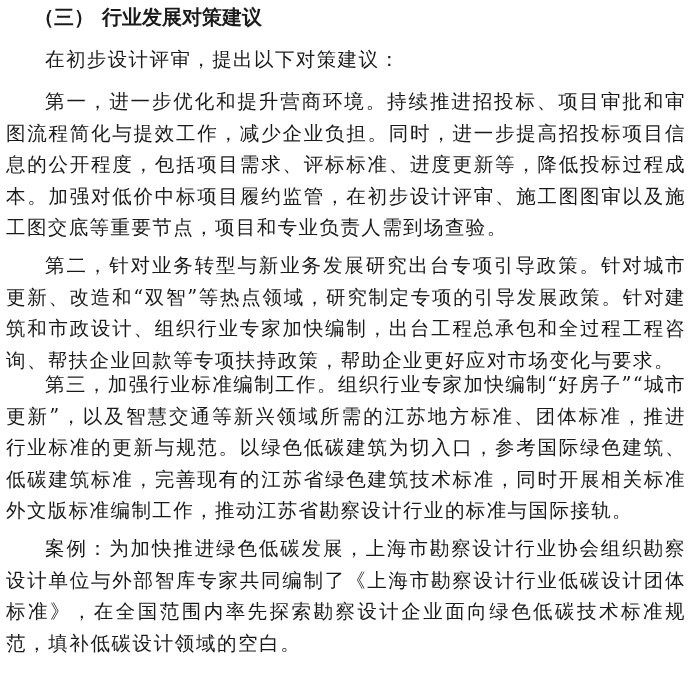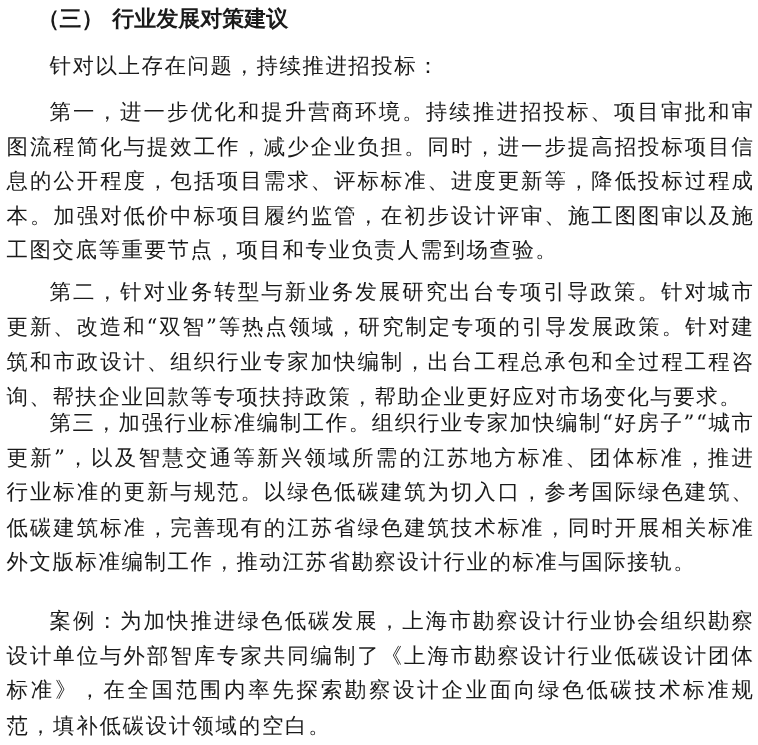--- a/index.html
+++ b/index.html
@@ -12,17 +12,17 @@
           text-indent:39px; letter-spacing:1.4px; text-align:justify; }
   .para.case { letter-spacing:1.6px; }
 </style>
 </head>
 <body>
 
 <div class="heading">
   <span class="num">（三）</span><span>行业发展对策建议</span>
 </div>
 
-<div class="para" style="top:44px;">针对以上存在问题，持续推进招投标：</div>
+<div class="para" style="top:44px;">在初步设计评审，提出以下对策建议：</div>
 <div class="para" style="top:86px;">第一，进一步优化和提升营商环境。持续推进招投标、项目审批和审图流程简化与提效工作，减少企业负担。同时，进一步提高招投标项目信息的公开程度，包括项目需求、评标标准、进度更新等，降低投标过程成本。加强对低价中标项目履约监管，在初步设计评审、施工图图审以及施工图交底等重要节点，项目和专业负责人需到场查验。</div>
 <div class="para" style="top:250px;">第二，针对业务转型与新业务发展研究出台专项引导政策。针对城市更新、改造和“双智”等热点领域，研究制定专项的引导发展政策。针对建筑和市政设计、组织行业专家加快编制，出台工程总承包和全过程工程咨询、帮扶企业回款等专项扶持政策，帮助企业更好应对市场变化与要求。</div>
 <div class="para" style="top:369px;">第三，加强行业标准编制工作。组织行业专家加快编制“好房子”“城市更新”，以及智慧交通等新兴领域所需的江苏地方标准、团体标准，推进行业标准的更新与规范。以绿色低碳建筑为切入口，参考国际绿色建筑、低碳建筑标准，完善现有的江苏省绿色建筑技术标准，同时开展相关标准外文版标准编制工作，推动江苏省勘察设计行业的标准与国际接轨。</div>
-<div class="para case" style="top:549px;">案例：为加快推进绿色低碳发展，上海市勘察设计行业协会组织勘察设计单位与外部智库专家共同编制了《上海市勘察设计行业低碳设计团体标准》，在全国范围内率先探索勘察设计企业面向绿色低碳技术标准规范，填补低碳设计领域的空白。</div>
+<div class="para case" style="top:533px;">案例：为加快推进绿色低碳发展，上海市勘察设计行业协会组织勘察设计单位与外部智库专家共同编制了《上海市勘察设计行业低碳设计团体标准》，在全国范围内率先探索勘察设计企业面向绿色低碳技术标准规范，填补低碳设计领域的空白。</div>
 
 </body></html>

